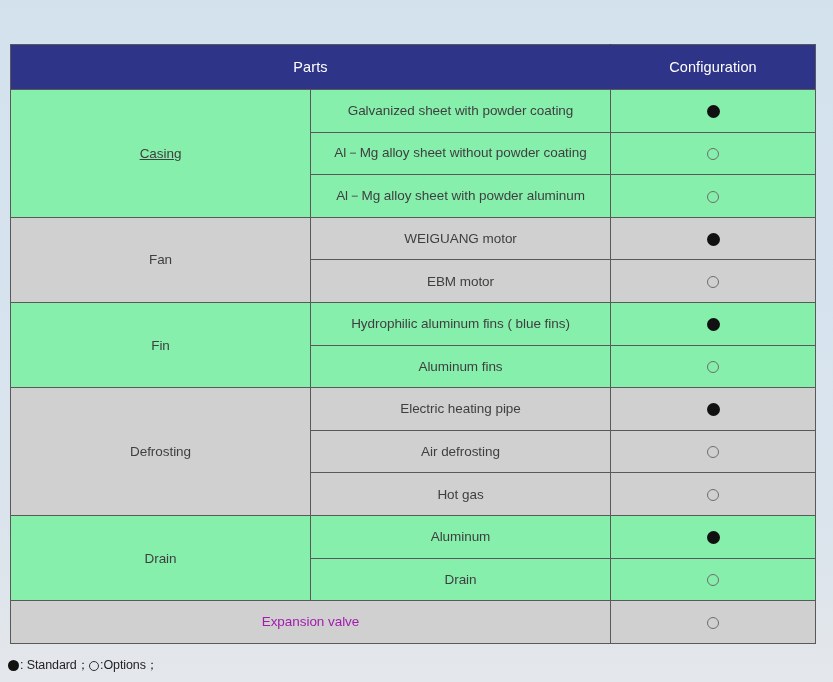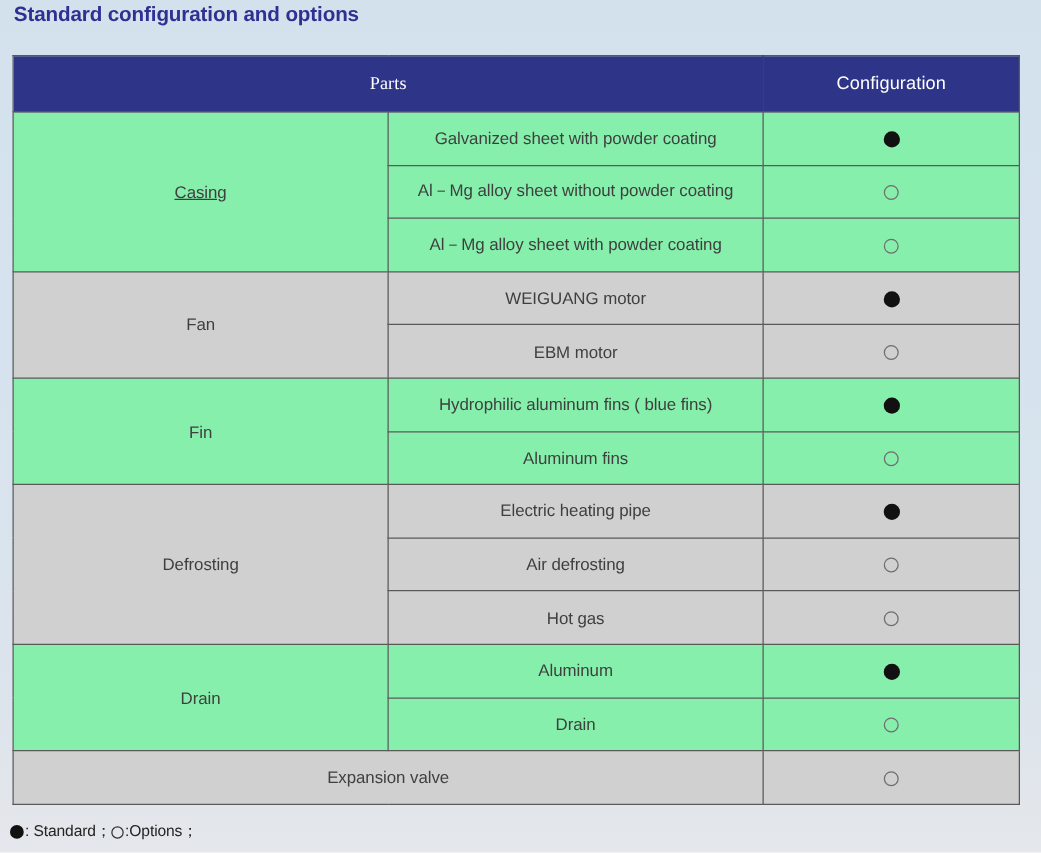--- a/index.html
+++ b/index.html
@@ -60,21 +60,21 @@
 
   
   .hdr {
     background: #2e3487;
     color: #ffffff;
     font-size: 14.5px;
     height: 45px;
     border-color: #2e3487;
     letter-spacing: 0.1px;
   }
-  .hdr.hdr-parts { border-right: 1px solid #2e3487; font-family: Liberation Serif, serif; }
+  .hdr.hdr-parts { border-right: 1px solid #2e3487; }
 
   
   .cell {
     font-size: 13.5px;
     color: #3f3f3f;
     height: 42.6px;
     letter-spacing: -0.05px;
   }
 
   .group-label { font-size: 13.5px; color: #3f3f3f; }
@@ -94,21 +94,21 @@
   }
   .marker-filled { background: #111111; }
   .marker-open {
     background: transparent;
     border: 1.2px solid #6e6e6e;
     width: 12px;
     height: 12px;
   }
 
   
-  .span-row { font-size: 13.5px; color: #404040; }
+  .span-row { font-size: 13.5px; color: #a21caf; }
 
   
   .legend {
     position: absolute;
     left: 8px;
     top: 657px;
     font-size: 12.5px;
     color: #232323;
     white-space: nowrap;
     display: flex;
@@ -128,41 +128,40 @@
     border: 1.2px solid #333;
     margin-right: 1px;
   }
   .legend-txt { letter-spacing: -0.1px; }
 </style>
 </head>
 <body>
 
 <div id="page-root">
 
-  <div class="page-title">Standard configuration and options</div>
 
   <table class="config-table">
     <thead>
       <tr>
         <th class="hdr hdr-parts" colspan="2">Parts</th>
         <th class="hdr" style="width:205px;">Configuration</th>
       </tr>
     </thead>
     <tbody id="table-body">
         <tr>
           <td class="cell group-label tone-light" rowspan="3" style="width: 198px; text-decoration: underline;">Casing</td>
           <td class="cell tone-light">Galvanized sheet with powder coating</td>
           <td class="cell tone-light"><span class="marker-filled"></span></td>
         </tr>
         <tr>
           <td class="cell tone-light">Al－Mg alloy sheet without powder coating</td>
           <td class="cell tone-light"><span class="marker-open"></span></td>
         </tr>
         <tr>
-          <td class="cell tone-light">Al－Mg alloy sheet with powder coating</td>
+          <td class="cell tone-light">Al－Mg alloy sheet with powder aluminum</td>
           <td class="cell tone-light"><span class="marker-open"></span></td>
         </tr>
         <tr>
           <td class="cell group-label tone-dark" rowspan="2" style="width: 198px;">Fan</td>
           <td class="cell tone-dark">WEIGUANG motor</td>
           <td class="cell tone-dark"><span class="marker-filled"></span></td>
         </tr>
         <tr>
           <td class="cell tone-dark">EBM motor</td>
           <td class="cell tone-dark"><span class="marker-open"></span></td>

